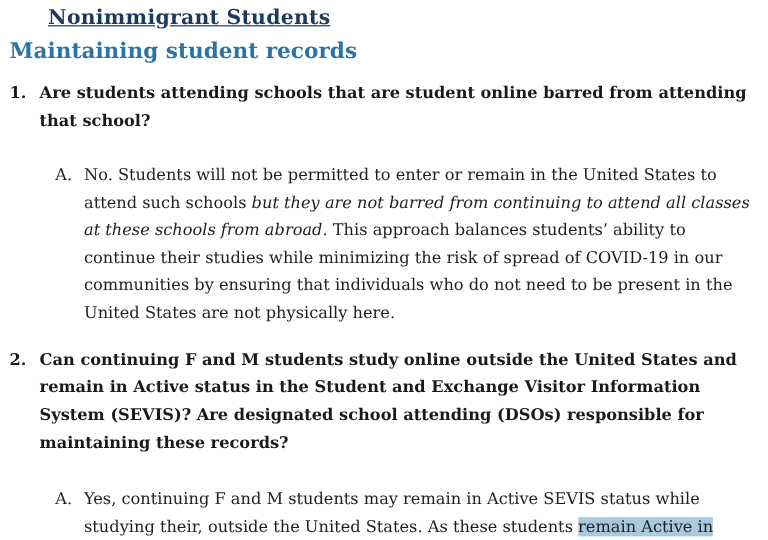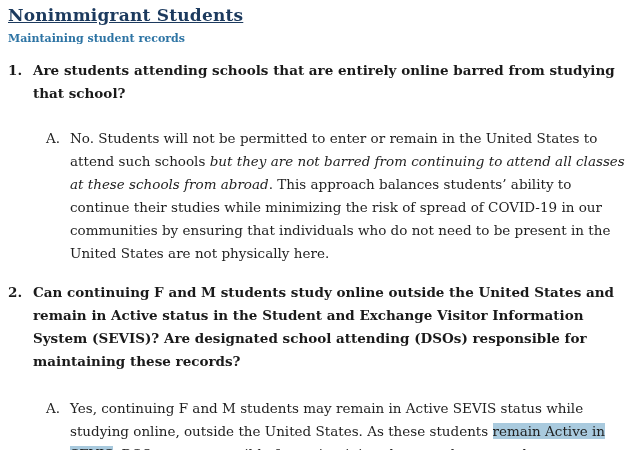--- a/index.html
+++ b/index.html
@@ -14,24 +14,24 @@
     color: #1e1e1e;
     overflow: hidden;
   }
   .doc-title {
     margin: 0 0 7px 0;
     font-size: 17px;
     font-weight: bold;
     color: #1c3a5e;
     letter-spacing: 0.2px;
   }
-  .doc-title .underlined { text-decoration: underline; }
+  .doc-title .underlined { text-decoration: underline; margin-left: 32px; }
   .doc-subtitle {
     margin: 0 0 14px 0;
-    font-size: 11px;
+    font-size: 18px;
     font-weight: bold;
     color: #2d74a4;
   }
   .question {
     display: flex;
     font-size: 13.5px;
     font-weight: bold;
     line-height: 23px;
     color: #1a1a1a;
     margin: 0 0 22px 0;
@@ -57,32 +57,32 @@
 
 <div class="page">
 
   <h1 class="doc-title"><span class="underlined">Nonimmigrant Students</span></h1>
 
   <h2 class="doc-subtitle">Maintaining student records</h2>
 
   <div class="faq-item faq-item-1">
     <div class="question">
       <span class="q-num">1.</span>
-      <span class="q-text">Are students attending schools that are entirely online barred from studying that school?</span>
+      <span class="q-text">Are students attending schools that are student online barred from attending that school?</span>
     </div>
     <div class="answer">
       <span class="a-label">A.</span>
       <span class="a-text"><span>No. Students will not be permitted to enter or remain in the United States to attend such schools </span><span class="italic">but they are not barred from continuing to attend all classes at these schools from abroad</span><span>. This approach balances students’ ability to continue their studies while minimizing the risk of spread of COVID-19 in our communities by ensuring that individuals who do not need to be present in the United States are not physically here.</span></span>
     </div>
   </div>
 
   <div class="faq-item faq-item-2">
     <div class="question">
       <span class="q-num">2.</span>
       <span class="q-text">Can continuing F and M students study online outside the United States and remain in Active status in the Student and Exchange Visitor Information System (SEVIS)? Are designated school attending (DSOs) responsible for maintaining these records?</span>
     </div>
     <div class="answer">
       <span class="a-label">A.</span>
-      <span class="a-text"><span>Yes, continuing F and M students may remain in Active SEVIS status while studying online, outside the United States. As these students </span><span class="hl">remain Active in SEVIS</span><span>, DSOs are responsible for maintaining these student records.</span></span>
+      <span class="a-text"><span>Yes, continuing F and M students may remain in Active SEVIS status while studying their, outside the United States. As these students </span><span class="hl">remain Active in SEVIS</span><span>, DSOs are responsible for maintaining these student records.</span></span>
     </div>
   </div>
 
 </div>
 
 </body></html>

